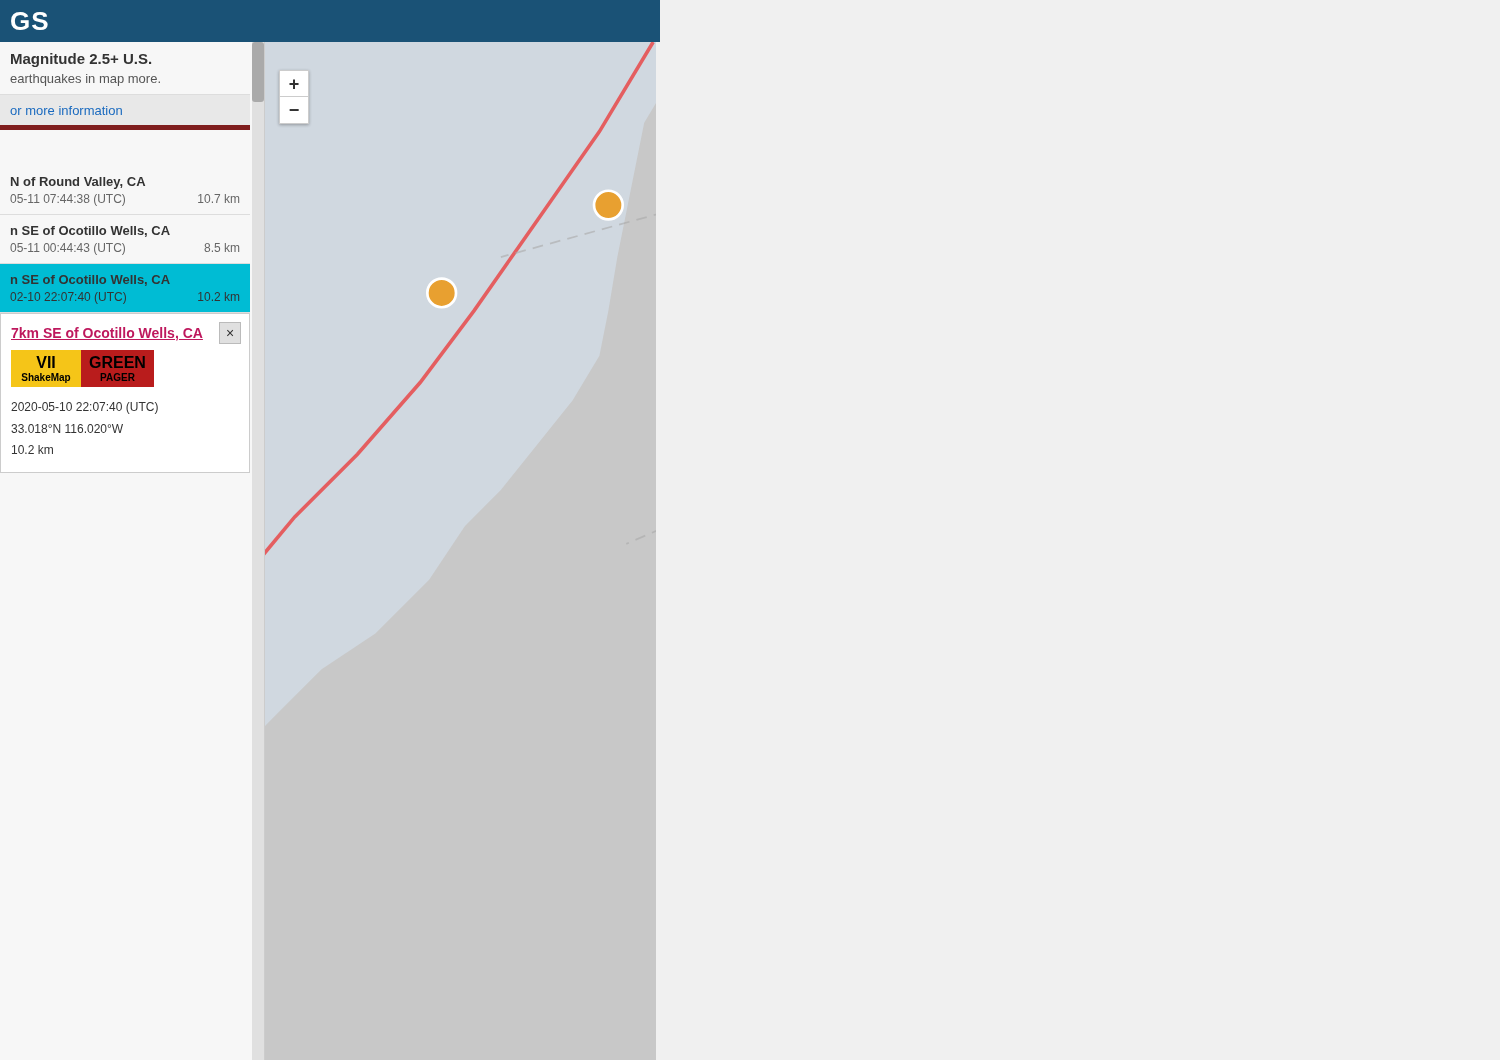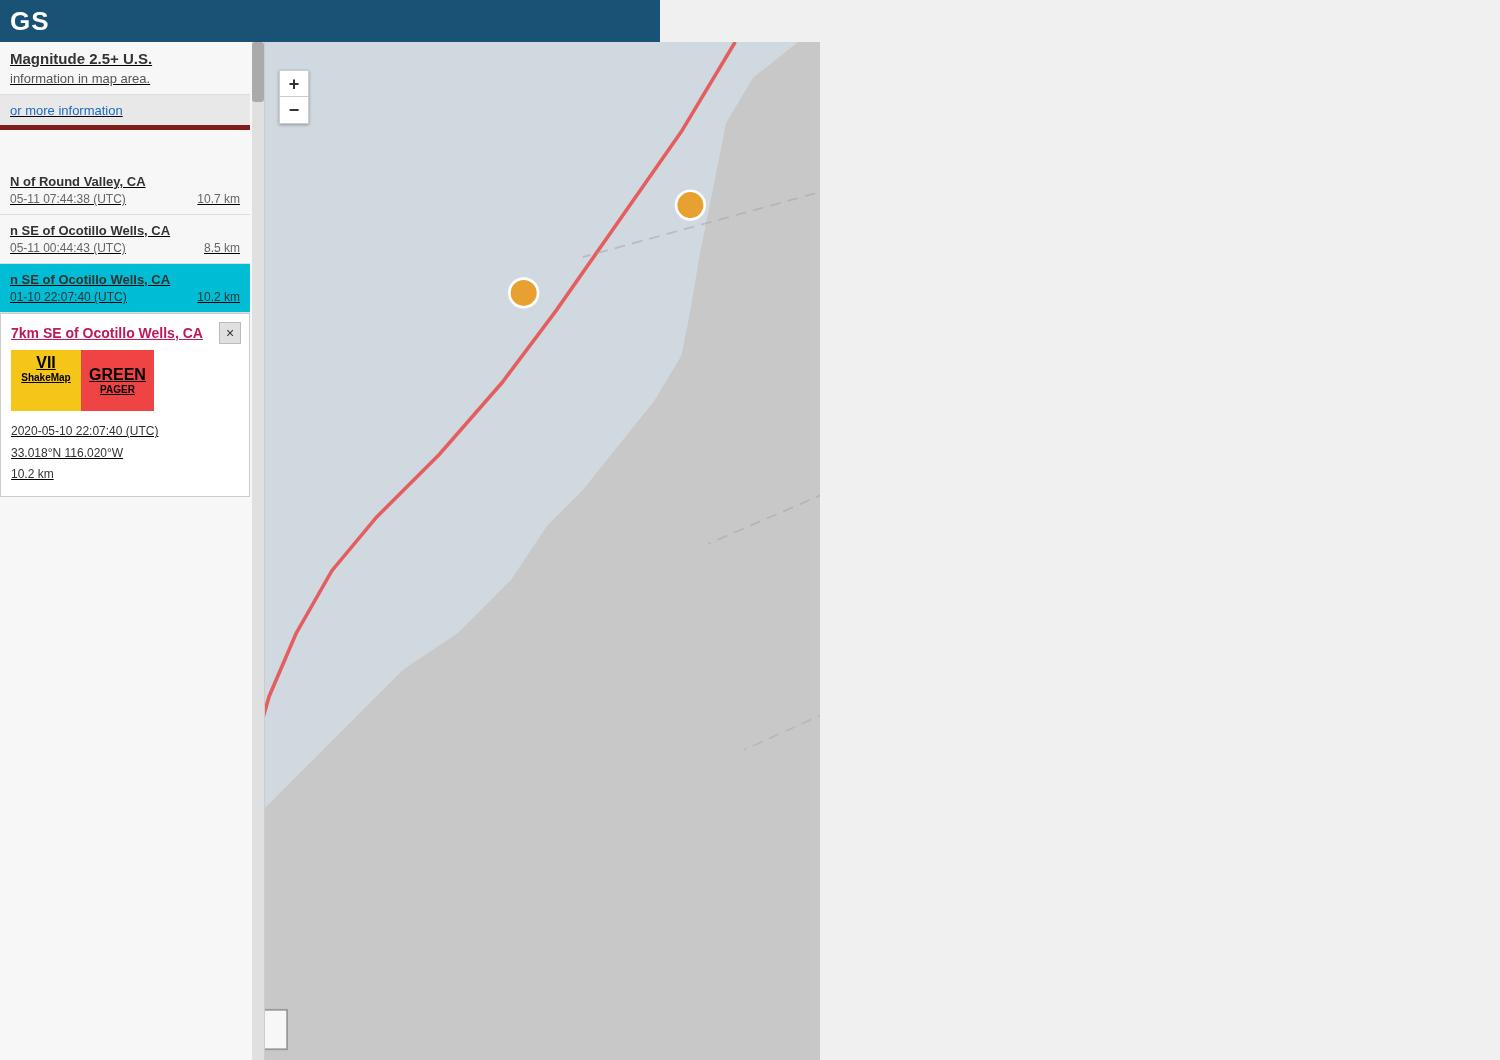--- a/index.html
+++ b/index.html
@@ -17,23 +17,22 @@
     #header-title {
       color: white;
       font-size: 26px;
       font-weight: bold;
       letter-spacing: 1px;
     }
 
     
     #main {
       display: flex;
-      width: 820px;
+      width: 656px;
       height: 1018px;
-      text-decoration: underline;
     }
 
     
     #sidebar {
       width: 265px;
       min-width: 265px;
       background: #f7f7f7;
       border-right: 1px solid #ccc;
       display: flex;
       flex-direction: column;
@@ -182,25 +181,25 @@
     #shakemap-badge .badge-main {
       font-size: 16px;
       font-weight: bold;
       display: block;
     }
     #shakemap-badge .badge-sub {
       font-size: 10px;
       display: block;
     }
     #pager-badge {
-      background: #ef4444;
+      background: #b91c1c;
       color: #000;
       font-size: 11px;
       font-weight: bold;
-      padding: 16px 8px;
+      padding: 4px 8px;
       cursor: pointer;
       text-align: center;
       min-width: 70px;
     }
     #pager-badge .badge-main {
       font-size: 16px;
       font-weight: bold;
       display: block;
     }
     #pager-badge .badge-sub {
@@ -265,21 +264,21 @@
   <span id="header-title">GS</span>
 </div>
 
 <div id="main">
 
   <div id="sidebar">
     <div id="sidebar-content">
 
       <div id="sidebar-header">
         <div id="sidebar-title">Magnitude 2.5+ U.S.</div>
-        <div id="sidebar-subtitle">information in map area.</div>
+        <div id="sidebar-subtitle">earthquakes in map more.</div>
       </div>
 
       <div id="more-info-bar">
         <a id="more-info-link">or more information</a>
       </div>
 
       <div id="eq-list">
         <div class="eq-item">
           <div class="eq-item-location">N of Round Valley, CA</div>
           <div class="eq-item-details">
@@ -290,21 +289,21 @@
         <div class="eq-item">
           <div class="eq-item-location">n SE of Ocotillo Wells, CA</div>
           <div class="eq-item-details">
             <span>05-11 00:44:43 (UTC)</span>
             <span>8.5 km</span>
           </div>
         </div>
         <div class="eq-item selected">
           <div class="eq-item-location">n SE of Ocotillo Wells, CA</div>
           <div class="eq-item-details">
-            <span>01-10 22:07:40 (UTC)</span>
+            <span>02-10 22:07:40 (UTC)</span>
             <span>10.2 km</span>
           </div>
         </div>
       </div>
 
       <div id="popup-panel">
         <div id="popup-close">×</div>
         <div id="popup-title">7km SE of Ocotillo Wells, CA</div>
         <div id="badges">
           <div id="shakemap-badge">

